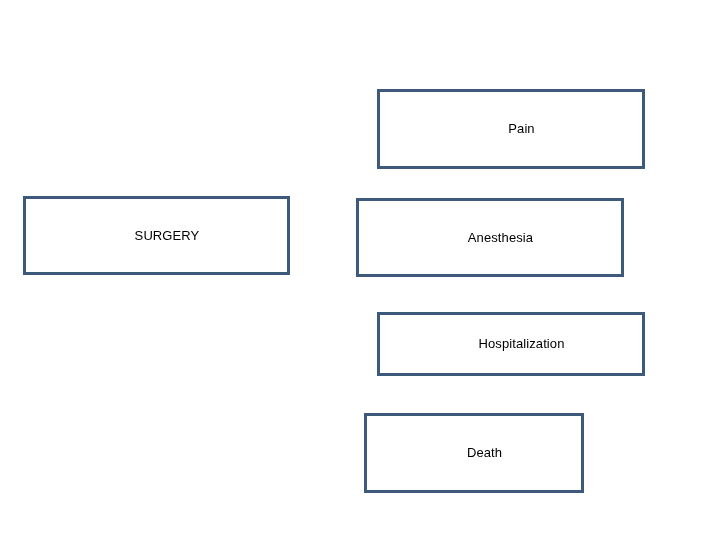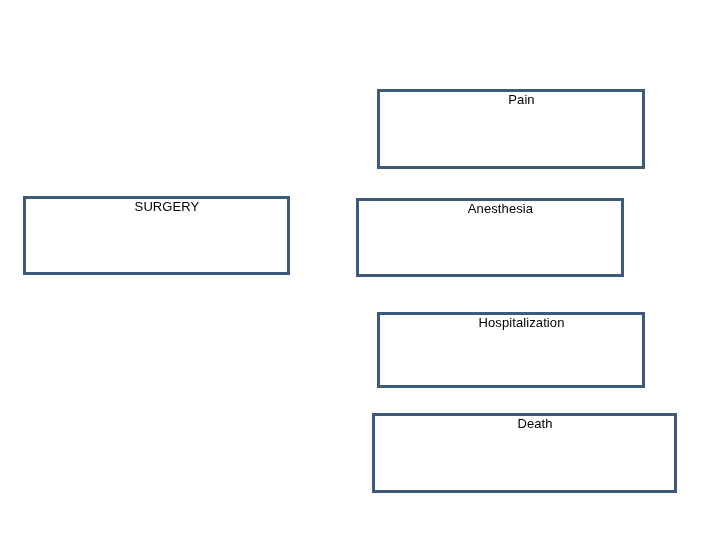--- a/index.html
+++ b/index.html
@@ -19,40 +19,41 @@
     width: 720px;
     height: 540px;
     background: #ffffff;
   }
   .node {
     position: absolute;
     box-sizing: border-box;
     background: #ffffff;
     border: 3px solid #3d5a7a;
     display: flex;
+    align-items: center;
     justify-content: center;
     text-align: center;
     color: #000000;
     font-family: "Liberation Sans", sans-serif;
     font-size: 13px;
     font-weight: 400;
     letter-spacing: 0.1px;
     line-height: 1.2;
     padding-left: 21px;
   }
   .node .label {
     display: block;
     padding: 0 6px;
   }
   
   #node-surgery        { left: 23px;  top: 196px; width: 267px; height: 79px; }
   #node-pain           { left: 377px; top: 89px;  width: 268px; height: 80px; }
   #node-anesthesia     { left: 356px; top: 198px; width: 268px; height: 79px; }
-  #node-hospitalization{ left: 377px; top: 312px; width: 268px; height: 76px; }
-  #node-death          { left: 372px; top: 413px; width: 305px; height: 80px; }
+  #node-hospitalization{ left: 377px; top: 312px; width: 268px; height: 64px; }
+  #node-death          { left: 364px; top: 413px; width: 220px; height: 80px; }
 </style>
 </head>
 <body>
 
 <div id="canvas">
 
   <div class="node" id="node-surgery">
     <span class="label">SURGERY</span>
   </div>
 

